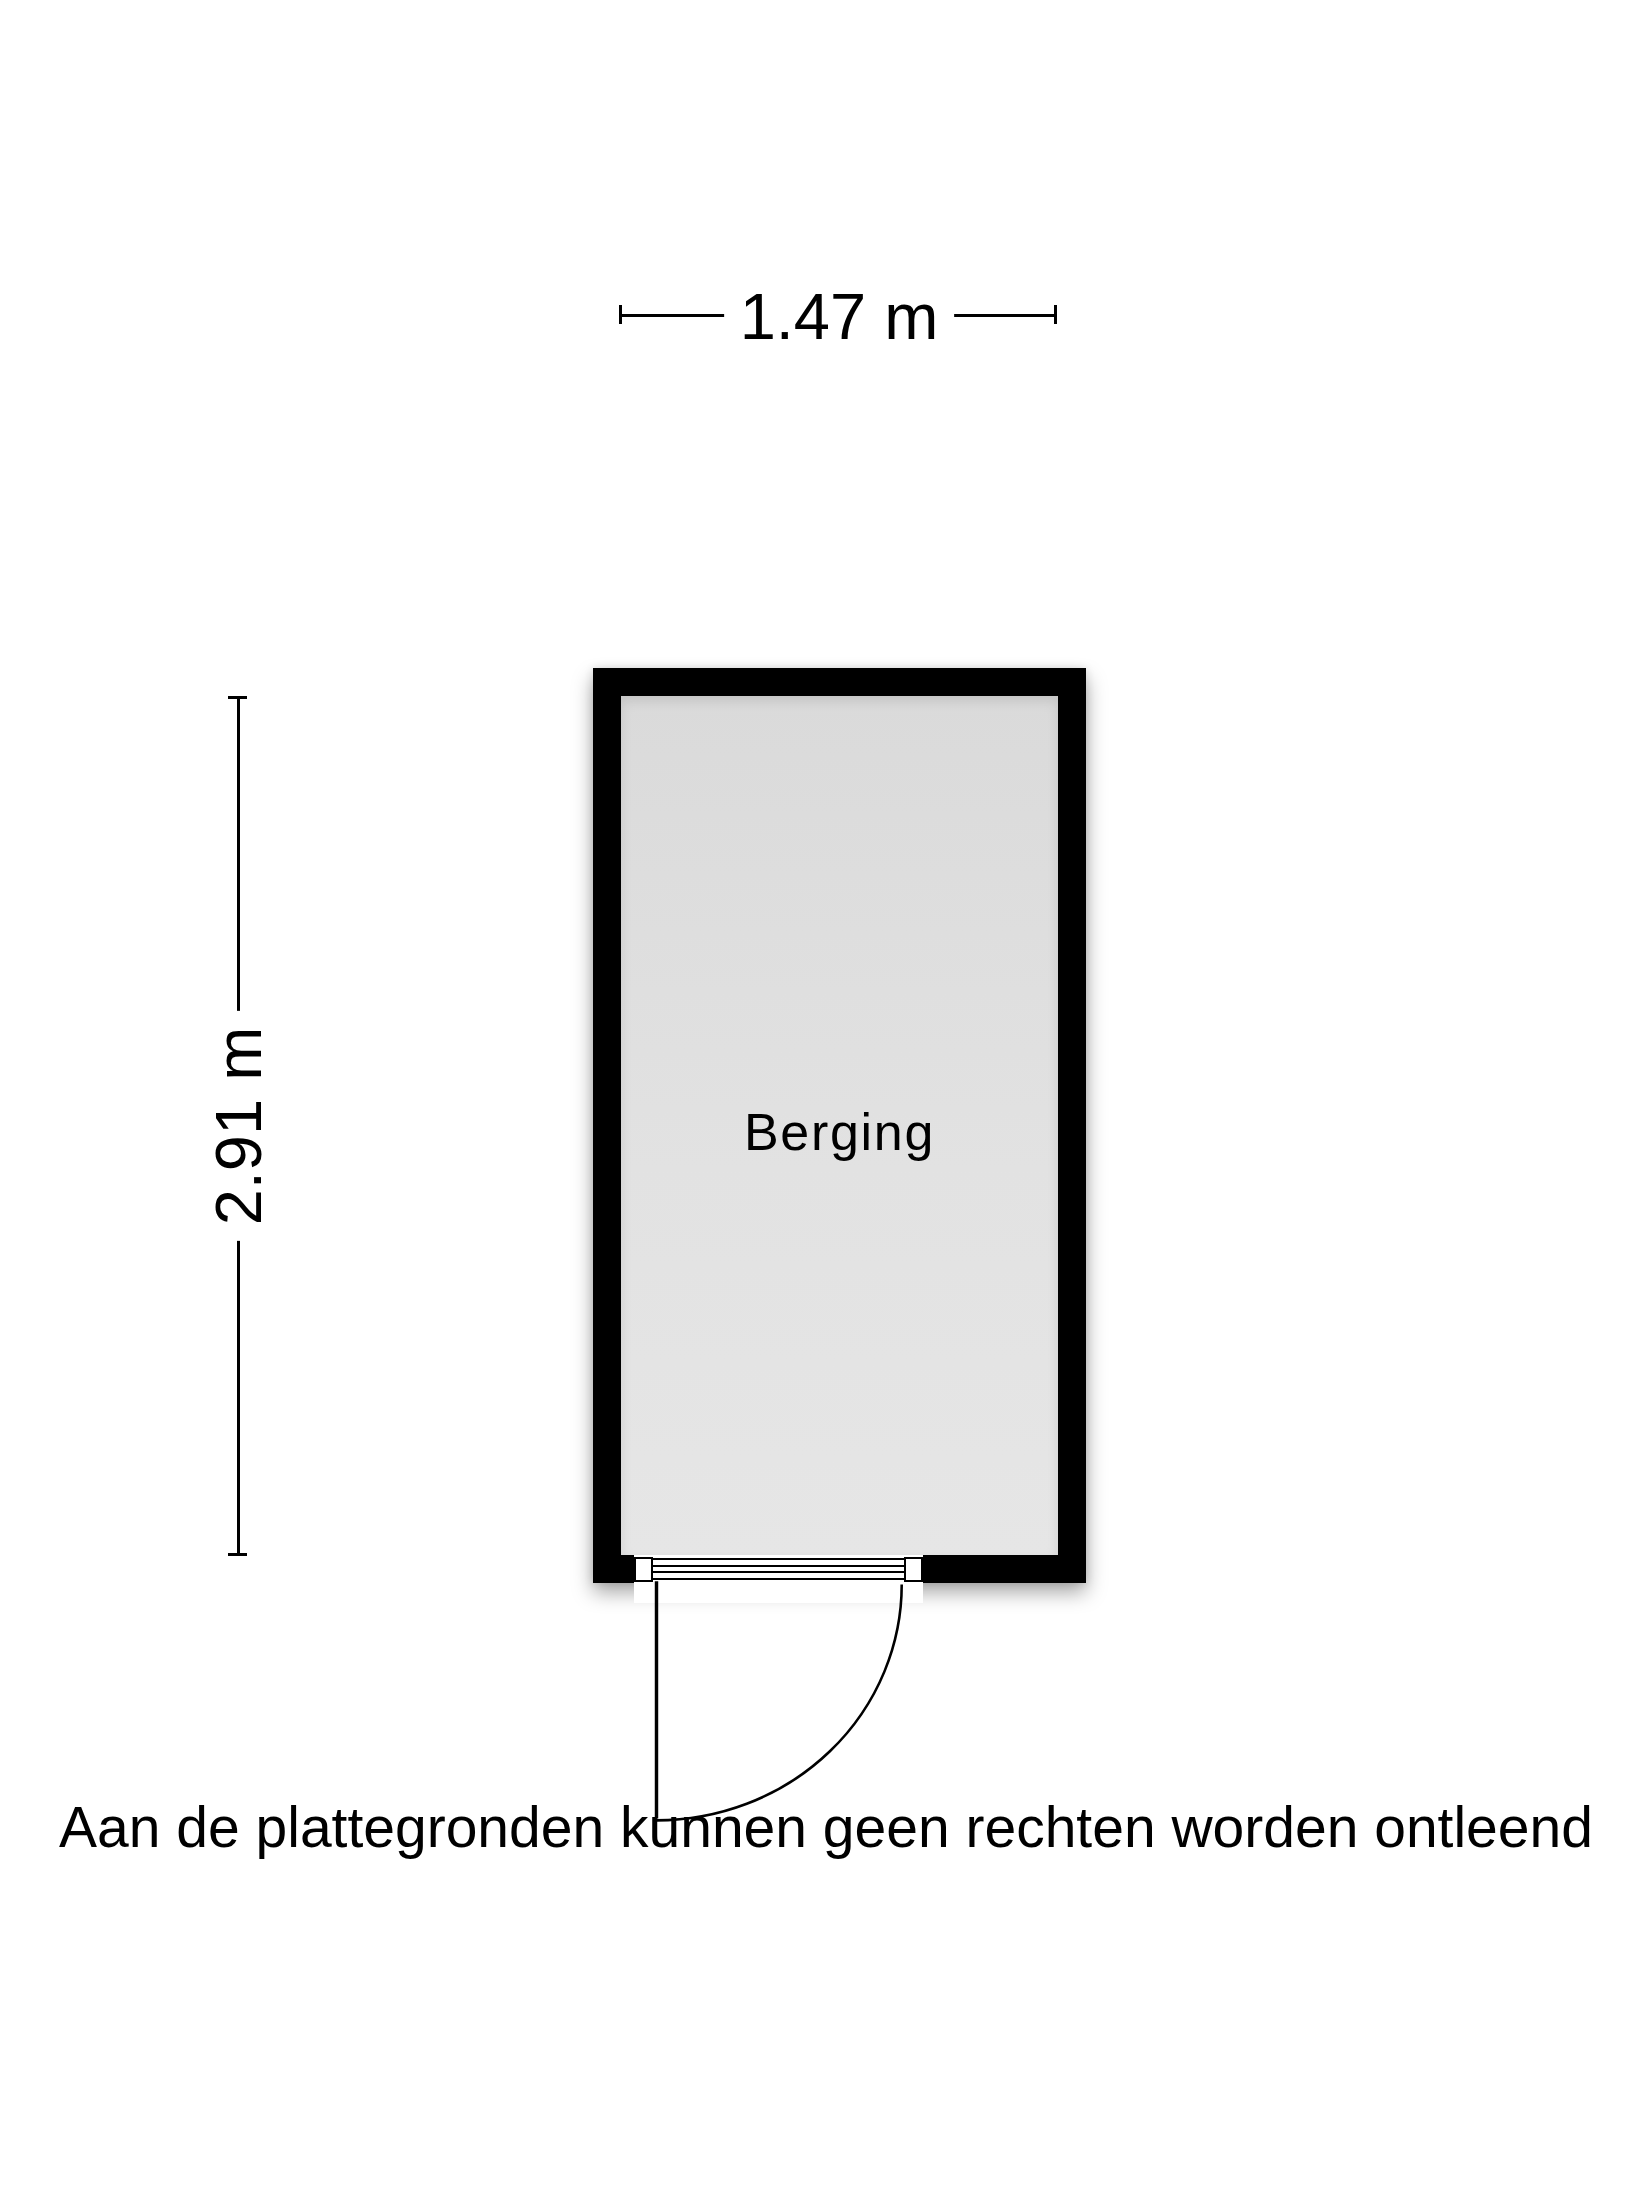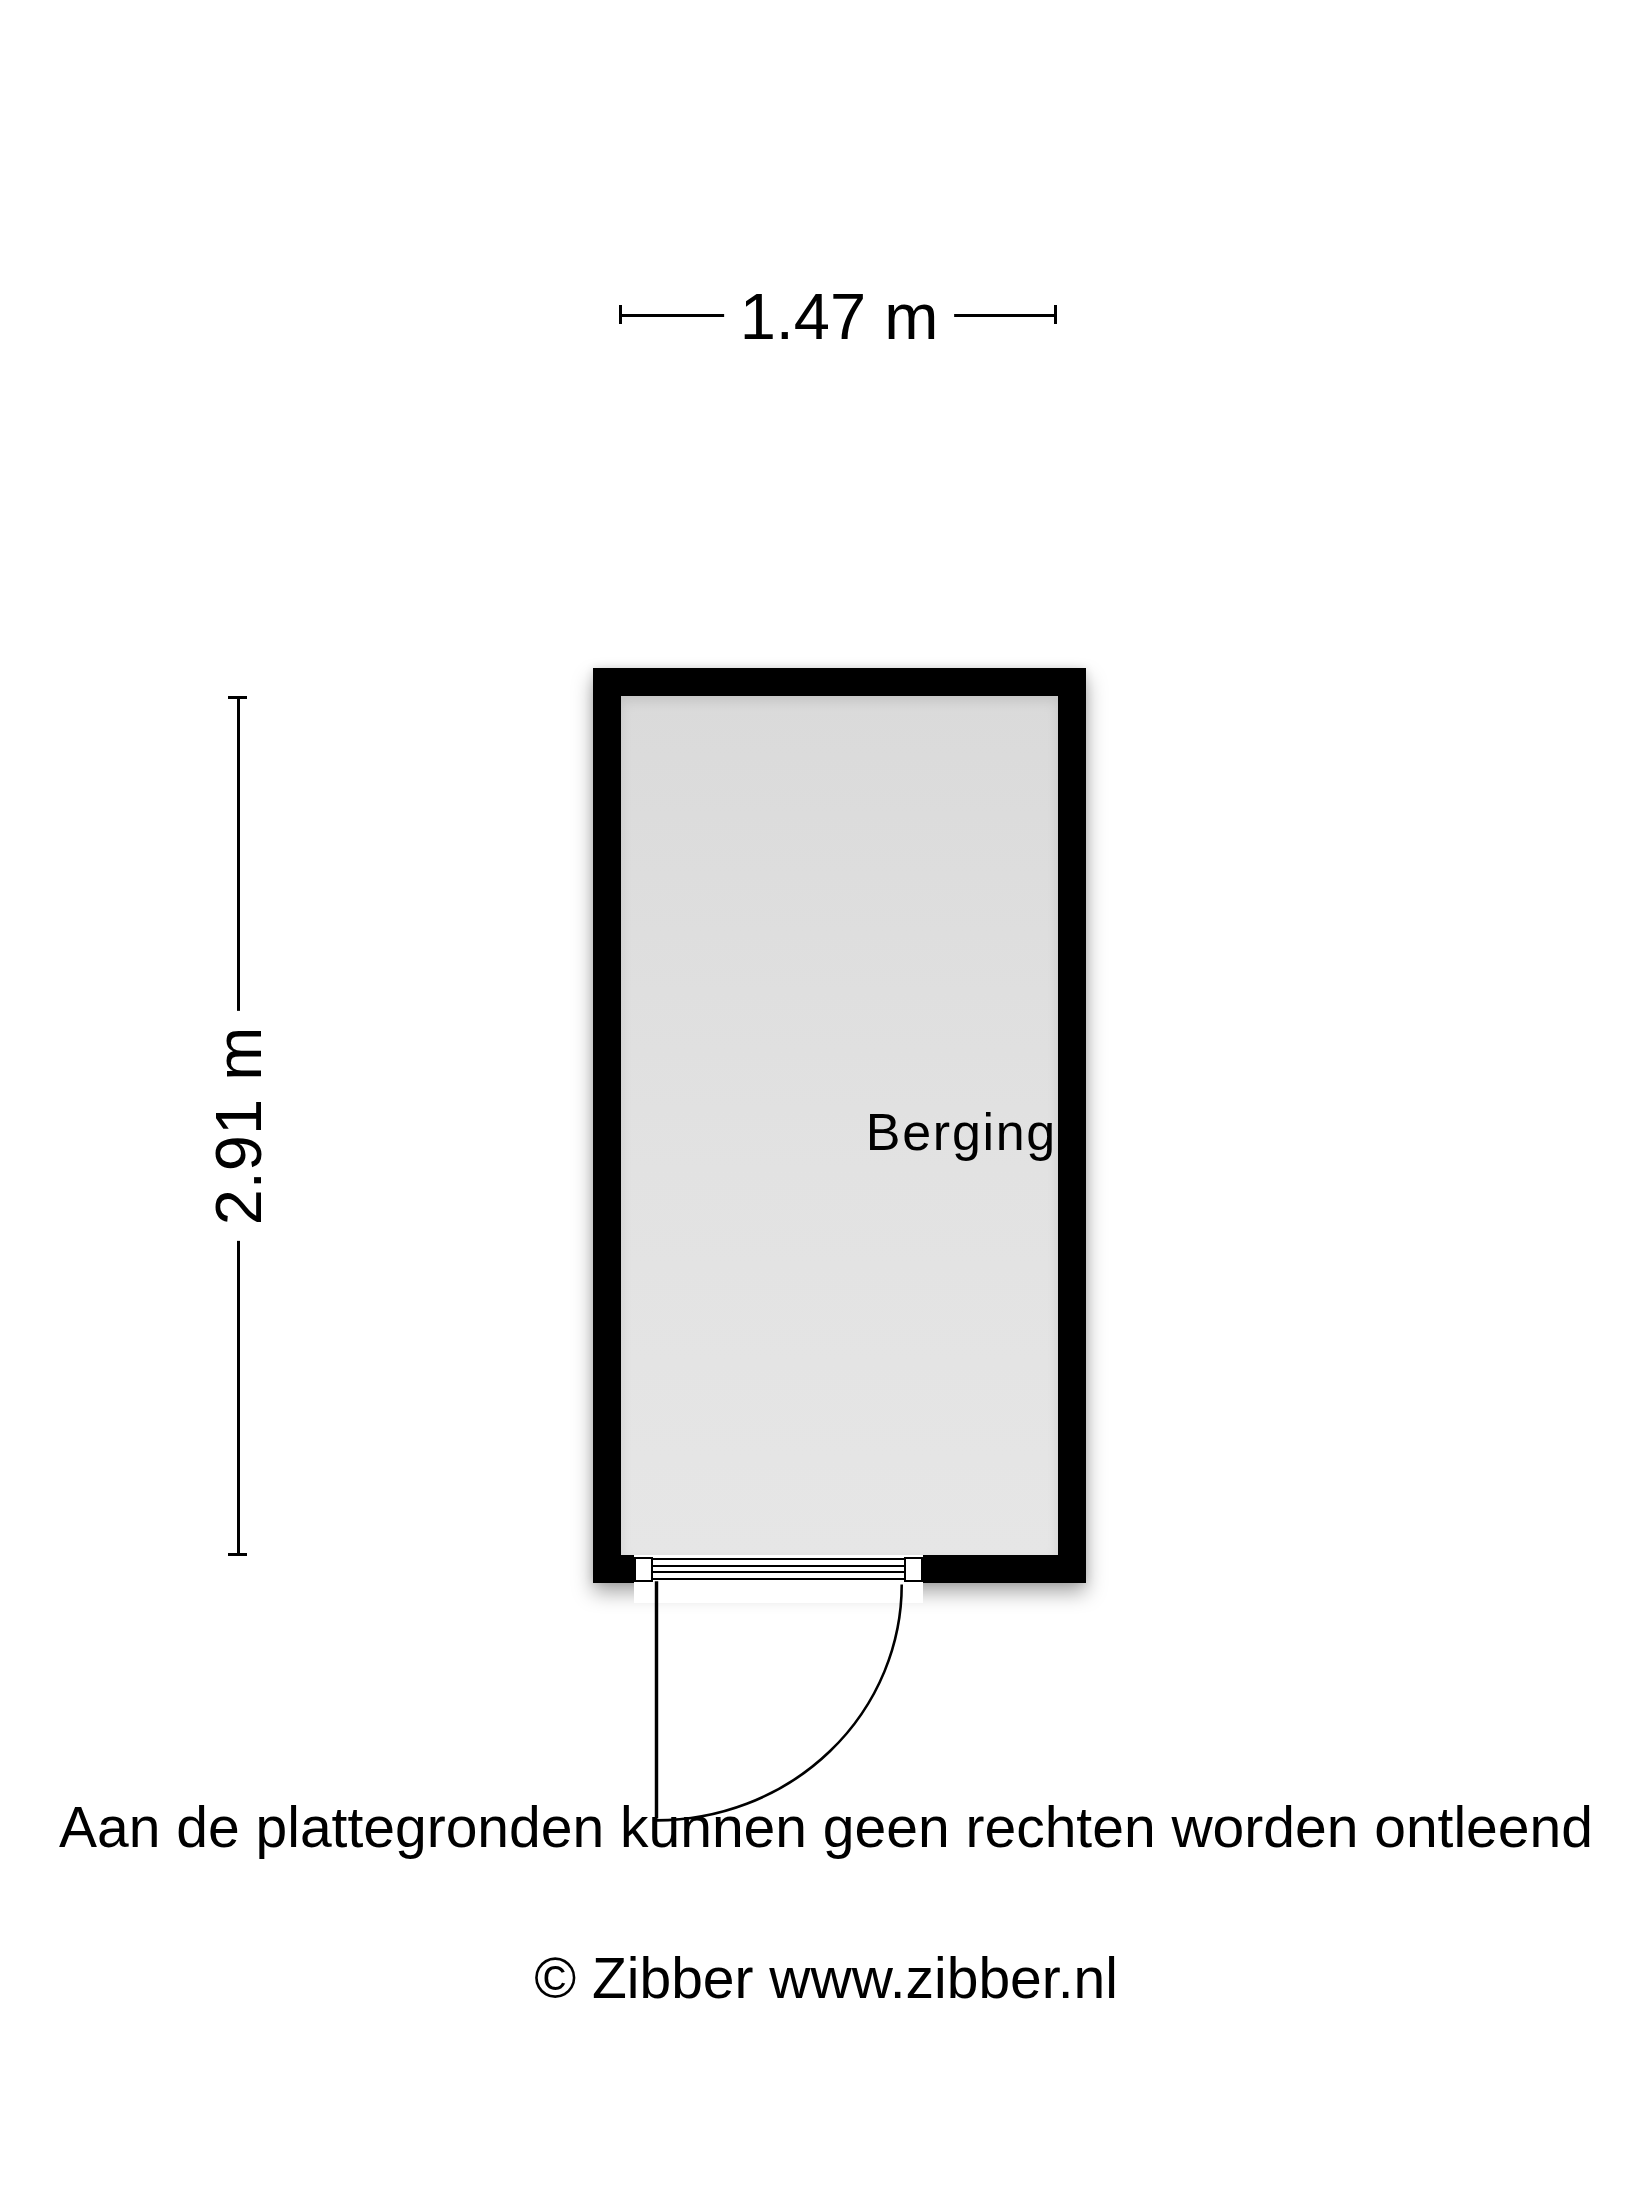--- a/index.html
+++ b/index.html
@@ -30,21 +30,21 @@
     box-shadow: 0 10.3px 19px rgba(0,0,0,0.35),
                 0 0 8.6px rgba(0,0,0,0.12),
                 inset 0 5.2px 12px rgba(0,0,0,0.10);
     z-index: 1;
   }
   .room-label {
     position: absolute;
     left: 622px;
     top: 1057px;
     width: 435px;
-    text-align: right;
+    text-align: center;
     font-size: 52px;
     letter-spacing: 1.7px;
     line-height: 59px;
     z-index: 2;
   }
   
   .door-opening {
     position: absolute;
     left: 634px;
     top: 1509px;
@@ -199,16 +199,15 @@
     <div class="threshold-line a"></div>
     <div class="threshold-line b"></div>
   </div>
 
   <svg id="door-svg" viewBox="0 0 1920 2560" xmlns="http://www.w3.org/2000/svg">
     <path d="M 763 1784 L 763 2060" stroke="#000000" stroke-width="4" fill="none"></path>
     <path d="M 1048 1788 A 285 274 0 0 1 763 2062" stroke="#000000" stroke-width="3" fill="none"></path>
   </svg>
 
   <div class="footer-line l1">Aan de plattegronden kunnen geen rechten worden ontleend</div>
-  <div class="footer-line l2">© Zibber www.zibber.nl</div>
 
 </div>
 
 
 </body></html>

